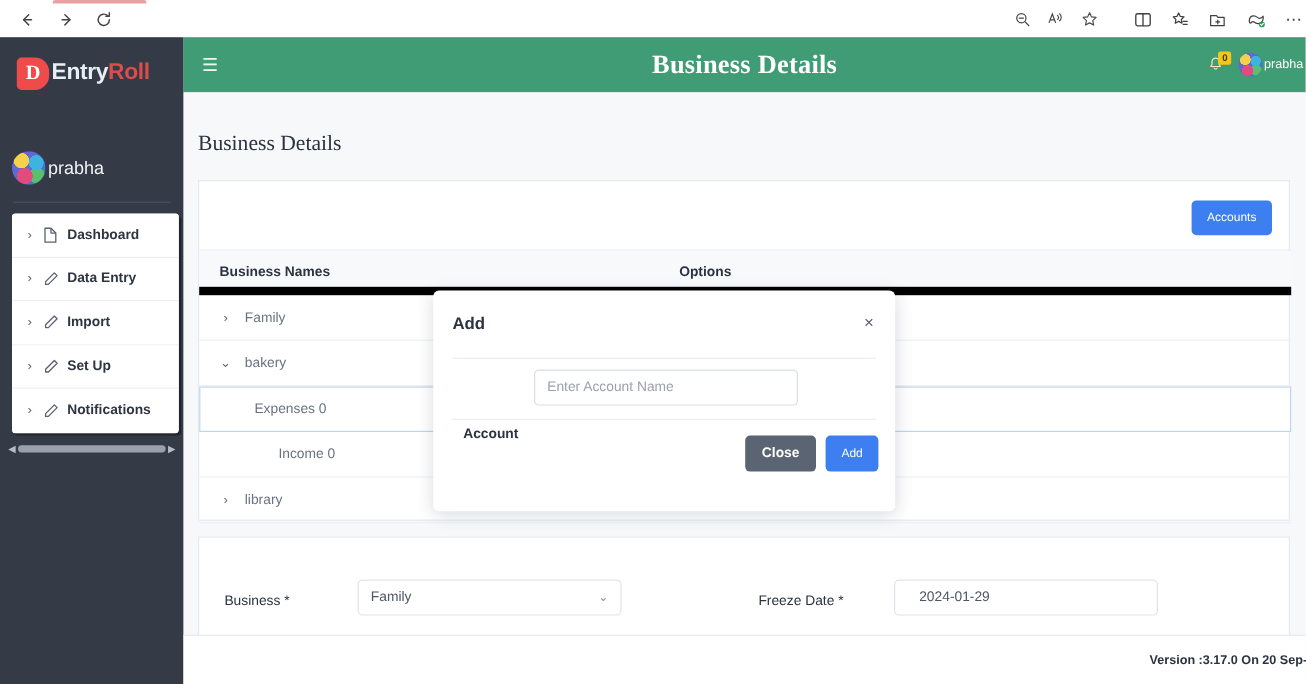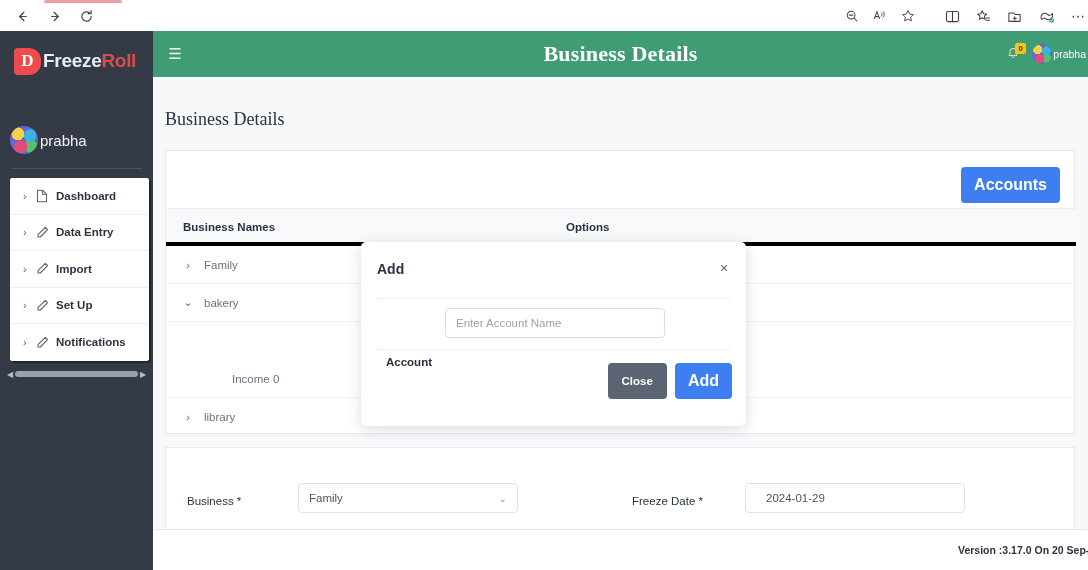--- a/index.html
+++ b/index.html
@@ -149,26 +149,26 @@
 
   #table-card {
     position: absolute; left: 12px; top: 73px; width: 910px; height: 284px;
     background: #ffffff; border: 1px solid #e6e9ee;
   }
   #card-actions {
     position: absolute; right: 14px; top: 16px; display: flex; gap: 10px;
   }
   .btn-blue {
     background: #3d7ff0; color: #fff; border: none; border-radius: 4px;
-    font-size: 16px; font-weight: bold; padding: 9px 13px;
+    font-size: 10px; font-weight: normal; padding: 9px 13px;
     font-family: "Liberation Sans", sans-serif; cursor: pointer;
   }
   #table-head {
     position: absolute; left: 0; top: 57px; width: 910px; height: 38px;
-    background: #f7f9fb; border-top: 1px solid #eceff3; border-bottom: 4px solid #000000;
+    background: #f7f9fb; border-top: 1px solid #eceff3; border-bottom: 7px solid #000000;
   }
   .th {
     position: absolute; top: 12px; font-size: 11.5px; color: #2b3240; font-weight: bold;
   }
   #th-names { left: 17px; }
   #th-options { left: 400px; }
 
   .tree-row {
     position: absolute; left: 0; width: 910px; height: 38px;
     border-bottom: 1px solid #eef1f4; display: flex; align-items: center;
@@ -330,21 +330,21 @@
     <span class="tb-ico" style="font-size:14px;">⋯</span>
   </div>
 </div>
 
 <div id="app">
 
   <div id="sidebar">
     <div id="brand-logo">
       <div class="logo-d">D</div>
       <div class="logo-word">
-        <span class="a">Freeze</span><span class="b">Roll</span>
+        <span class="a">Entry</span><span class="b">Roll</span>
       </div>
     </div>
 
     <div id="user-block">
       <div class="avatar"></div>
       <div id="user-name">prabha</div>
     </div>
 
     <div id="sidebar-divider"></div>
 
@@ -444,20 +444,23 @@
           <span>✎</span>
           <span>✕</span>
         </span>
       </div>
 
       <div class="tree-row" style="top:133px;">
         <span class="chev" style="margin-left:14px;">⌄</span>
         <span class="rowlabel" style="margin-left:8px;">bakery</span>
       </div>
 
+      <div class="tree-row selected" style="top:171px;">
+        <span class="rowlabel" style="margin-left:45px;">Expenses 0</span>
+      </div>
 
       <div class="tree-row" style="top:209px;">
         <span class="rowlabel" style="margin-left:66px;">Income 0</span>
       </div>
 
       <div class="tree-row" style="top:247px;">
         <span class="chev" style="margin-left:14px;">›</span>
         <span class="rowlabel" style="margin-left:8px;">library</span>
       </div>
     </div>

